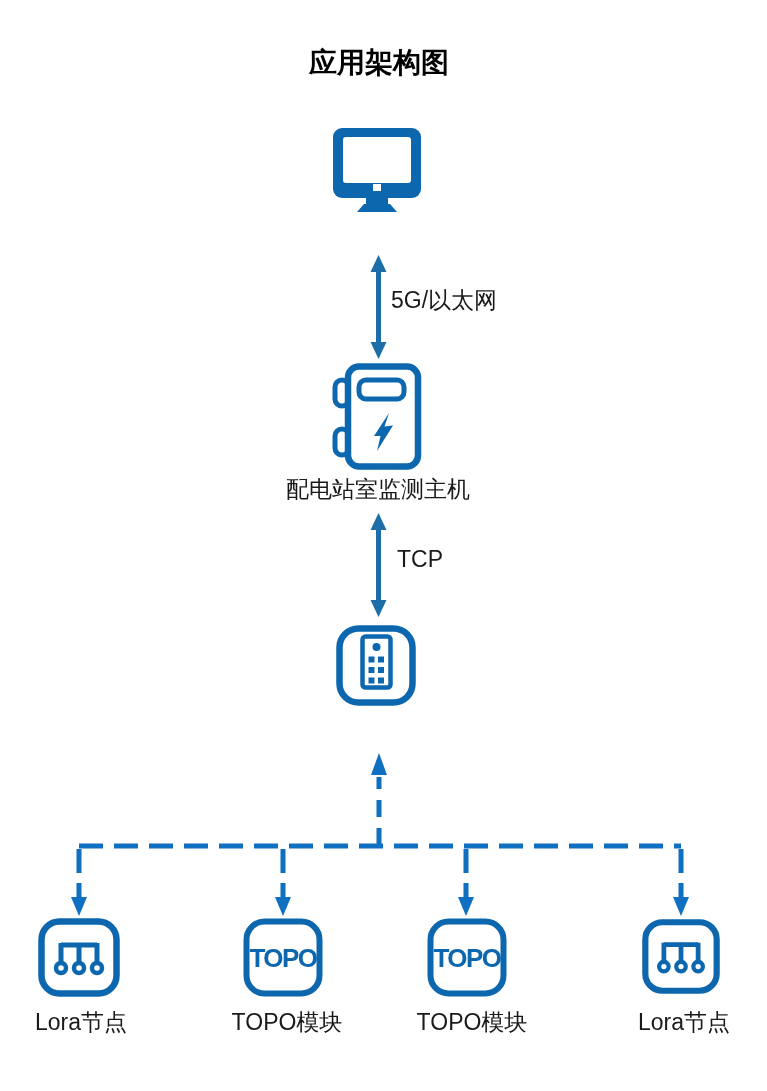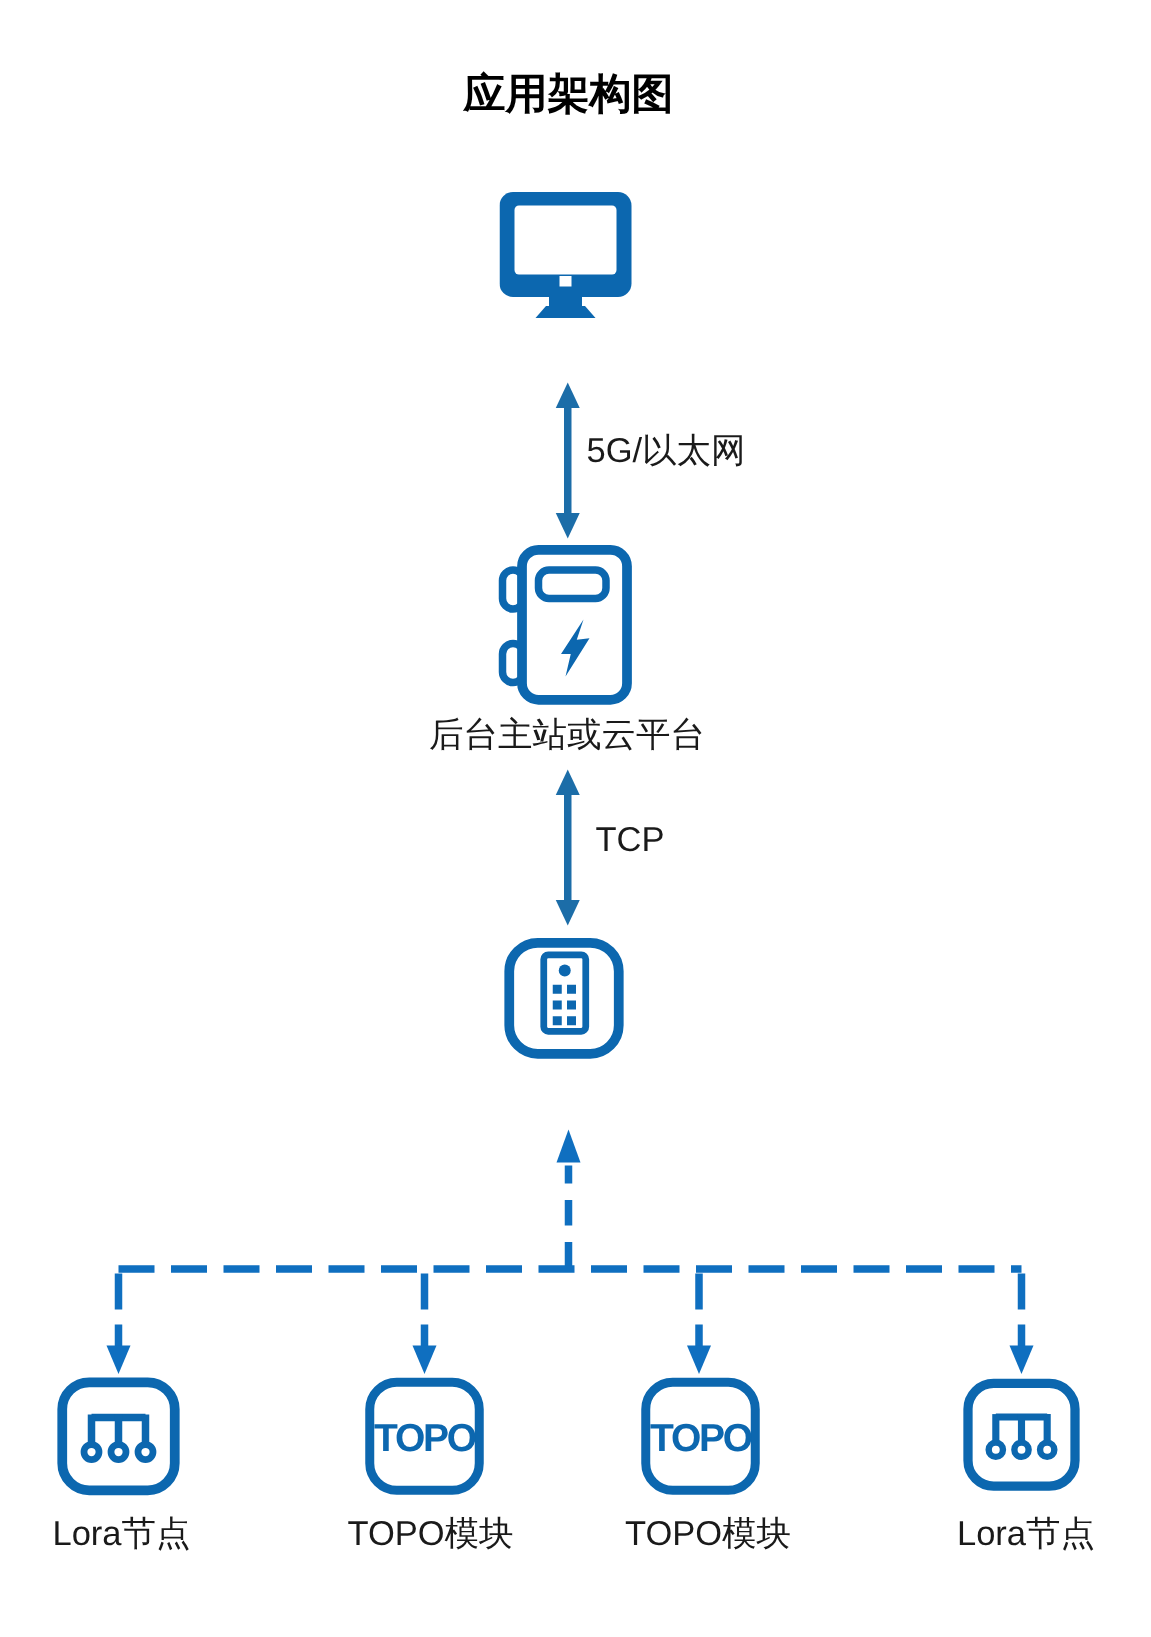--- a/index.html
+++ b/index.html
@@ -97,21 +97,21 @@
 
   <div class="lbl" style="left:391px;top:288px;">5G/以太网</div>
 
   <svg class="icon" style="left:332px;top:363px;" width="92" height="108" viewBox="0 0 92 108">
     <rect class="istw" stroke-width="5" x="3" y="17" width="14" height="26" rx="7"></rect>
     <rect class="istw" stroke-width="5" x="3" y="66" width="14" height="26" rx="7"></rect>
     <rect class="istw" stroke-width="6.5" x="16" y="3.5" width="70" height="100" rx="11"></rect>
     <rect class="ist" stroke-width="5" x="27" y="17" width="45" height="19" rx="7"></rect>
     <polygon class="ifl" points="57,50 42,73 48.5,73 45,88 61,62.5 52.5,63.5"></polygon>
   </svg>
-  <div class="lbl centered" style="left:378px;top:477px;">后台主站或云平台</div>
+  <div class="lbl centered" style="left:378px;top:477px;">配电站室监测主机</div>
 
   <div class="lbl" style="left:397px;top:547px;">TCP</div>
 
   <svg class="icon" style="left:336px;top:625px;" width="80" height="82" viewBox="0 0 80 82">
     <rect class="istw" stroke-width="6.5" x="3.5" y="3.5" width="73" height="74" rx="19"></rect>
     <rect class="istw" stroke-width="4.5" x="26.5" y="11.5" width="28" height="51" rx="3"></rect>
     <circle class="ifl" cx="40.5" cy="22" r="4"></circle>
     <rect class="ifl" x="32.5" y="31.5" width="6" height="6"></rect>
     <rect class="ifl" x="42" y="31.5" width="6" height="6"></rect>
     <rect class="ifl" x="32.5" y="42" width="6" height="6"></rect>

